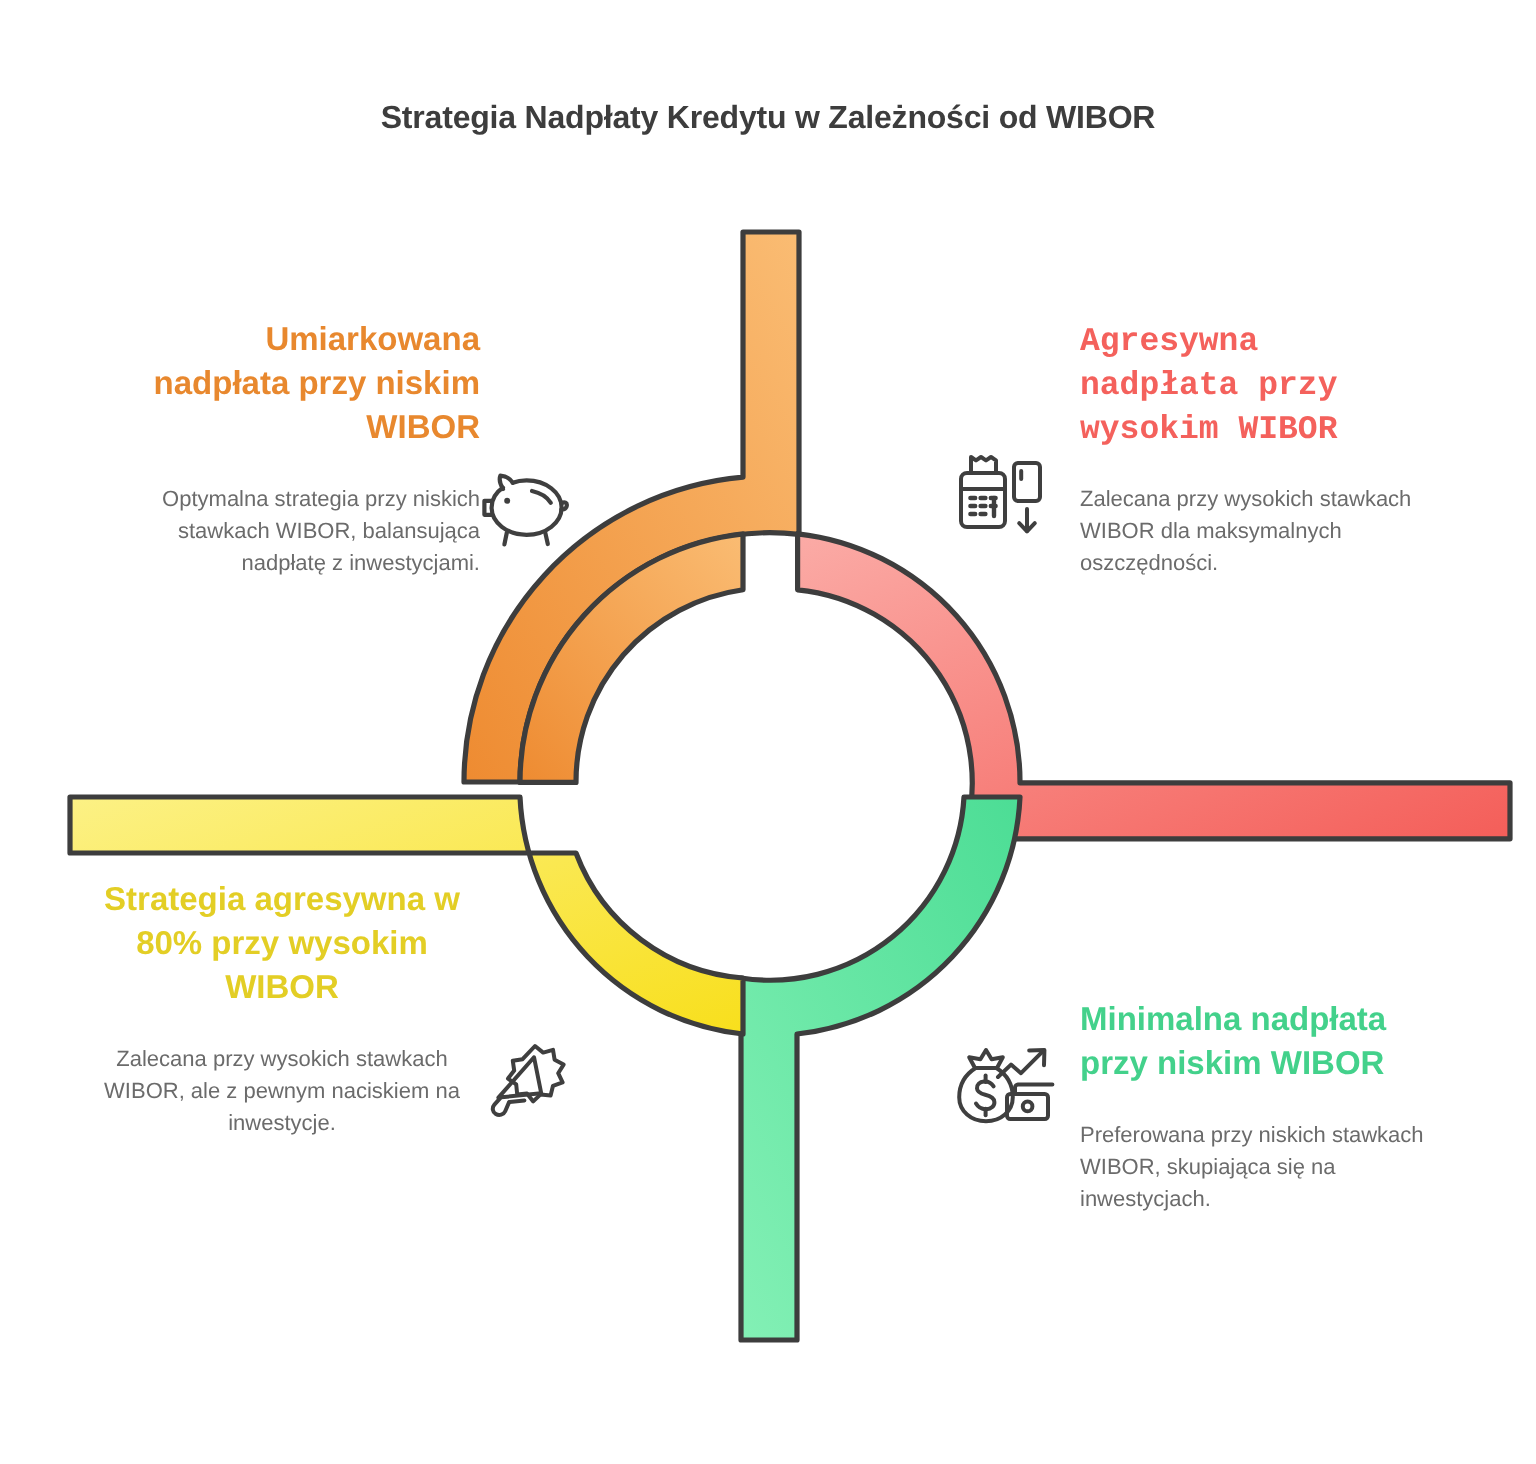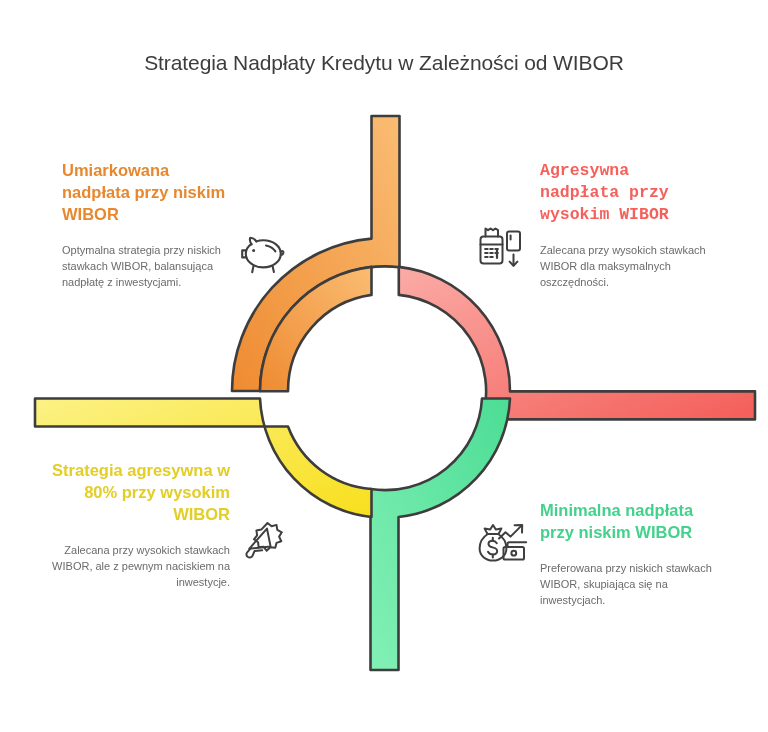--- a/index.html
+++ b/index.html
@@ -24,22 +24,22 @@
     height: 732px;
   }
 
   
   .page-title {
     position: absolute;
     left: 0;
     top: 50px;
     width: 768px;
     text-align: center;
-    font-size: 21px;
-    font-weight: normal;
+    font-size: 16px;
+    font-weight: bold;
     color: #3d3d3d;
     letter-spacing: -0.1px;
     line-height: 1.25;
   }
 
   
   #ring-svg {
     position: absolute;
     left: 0;
     top: 0;
@@ -64,41 +64,41 @@
     color: #6b6b6b;
     line-height: 1.46;
     margin: 0;
   }
 
   
   .q-topleft {
     left: 62px;
     top: 160px;
     width: 178px;
-    text-align: left;
+    text-align: right;
   }
   .q-topleft .q-heading { color: #E8882E; }
   .q-topleft .q-body { margin-top: 16px; }
 
   
   .q-topright {
     left: 540px;
     top: 160px;
     width: 178px;
     text-align: left;
   }
   .q-topright .q-heading { color: #F4615C; font-family: Liberation Mono, monospace; }
   .q-topright .q-body { margin-top: 16px; }
 
   
   .q-bottomleft {
     left: 52px;
-    top: 460px;
+    top: 440px;
     width: 178px;
-    text-align: right;
+    text-align: center;
   }
   .q-bottomleft .q-heading { color: #E3CE25; }
   .q-bottomleft .q-body { margin-top: 16px; }
 
   
   .q-bottomright {
     left: 540px;
     top: 500px;
     width: 190px;
     text-align: left;

